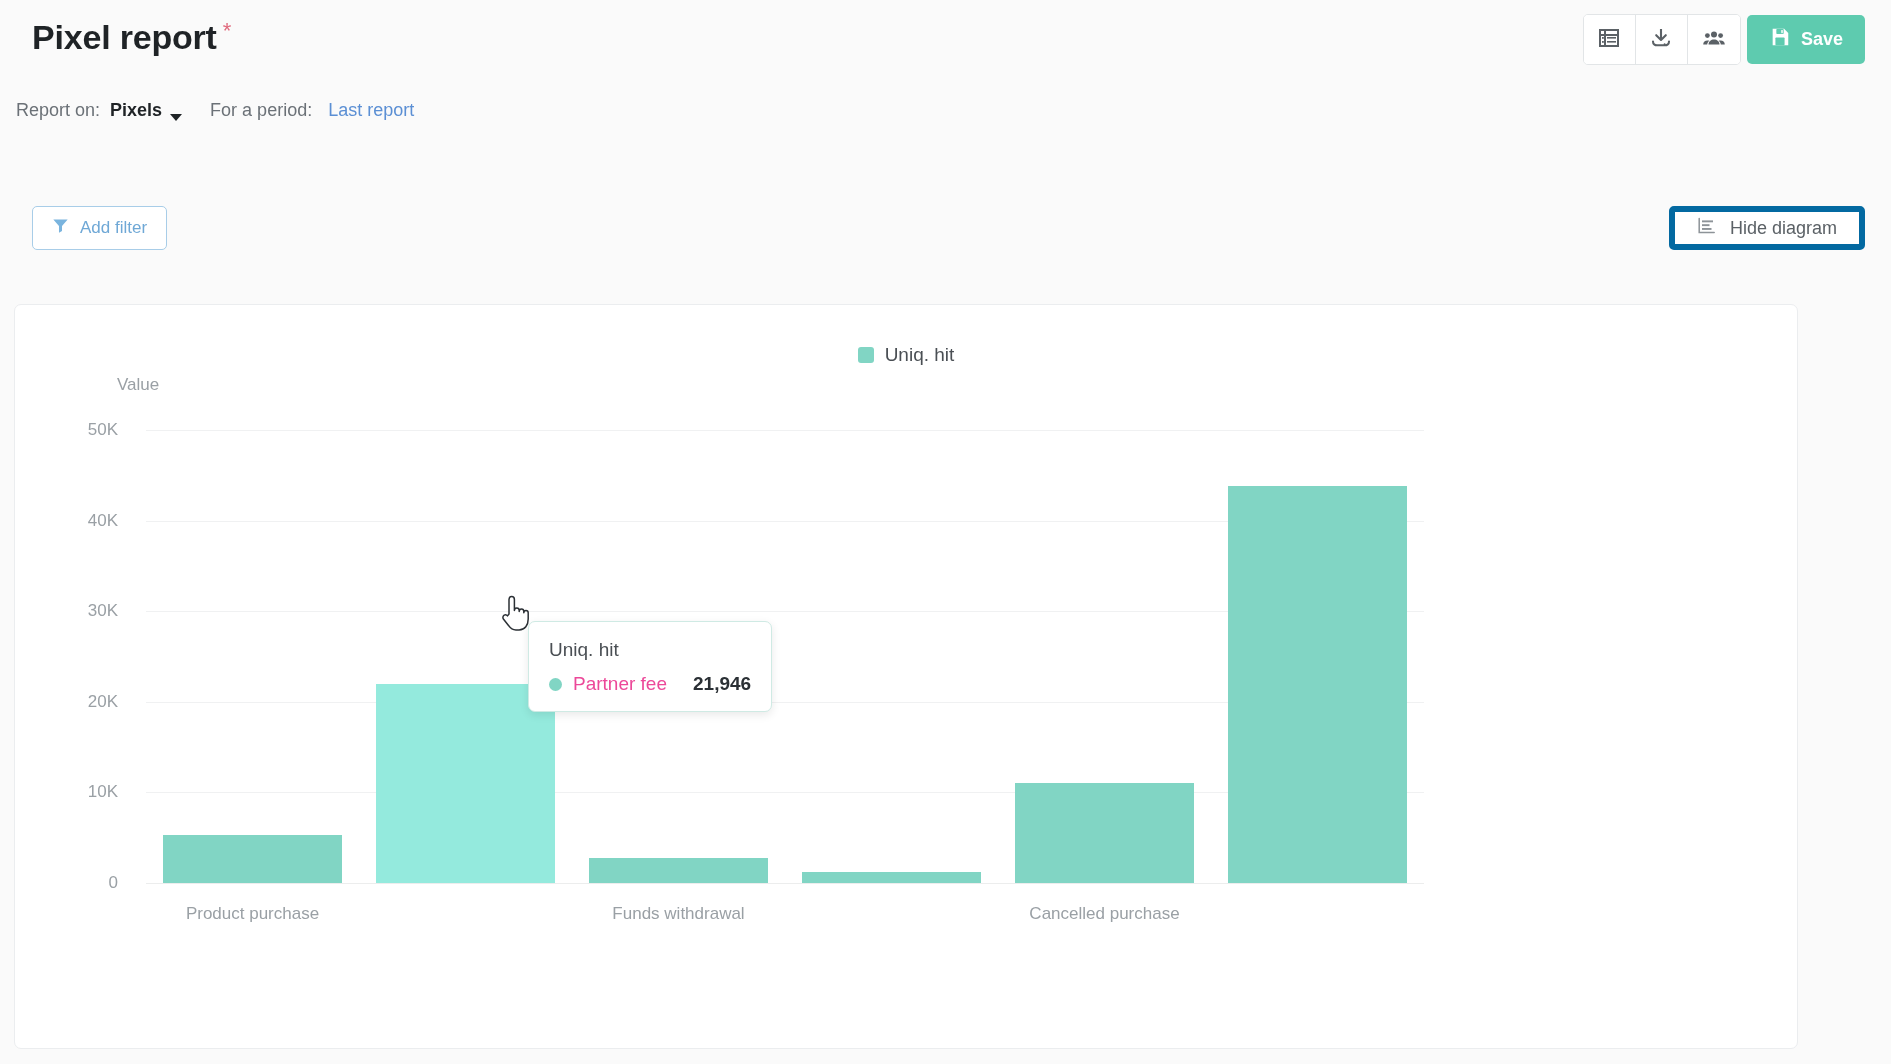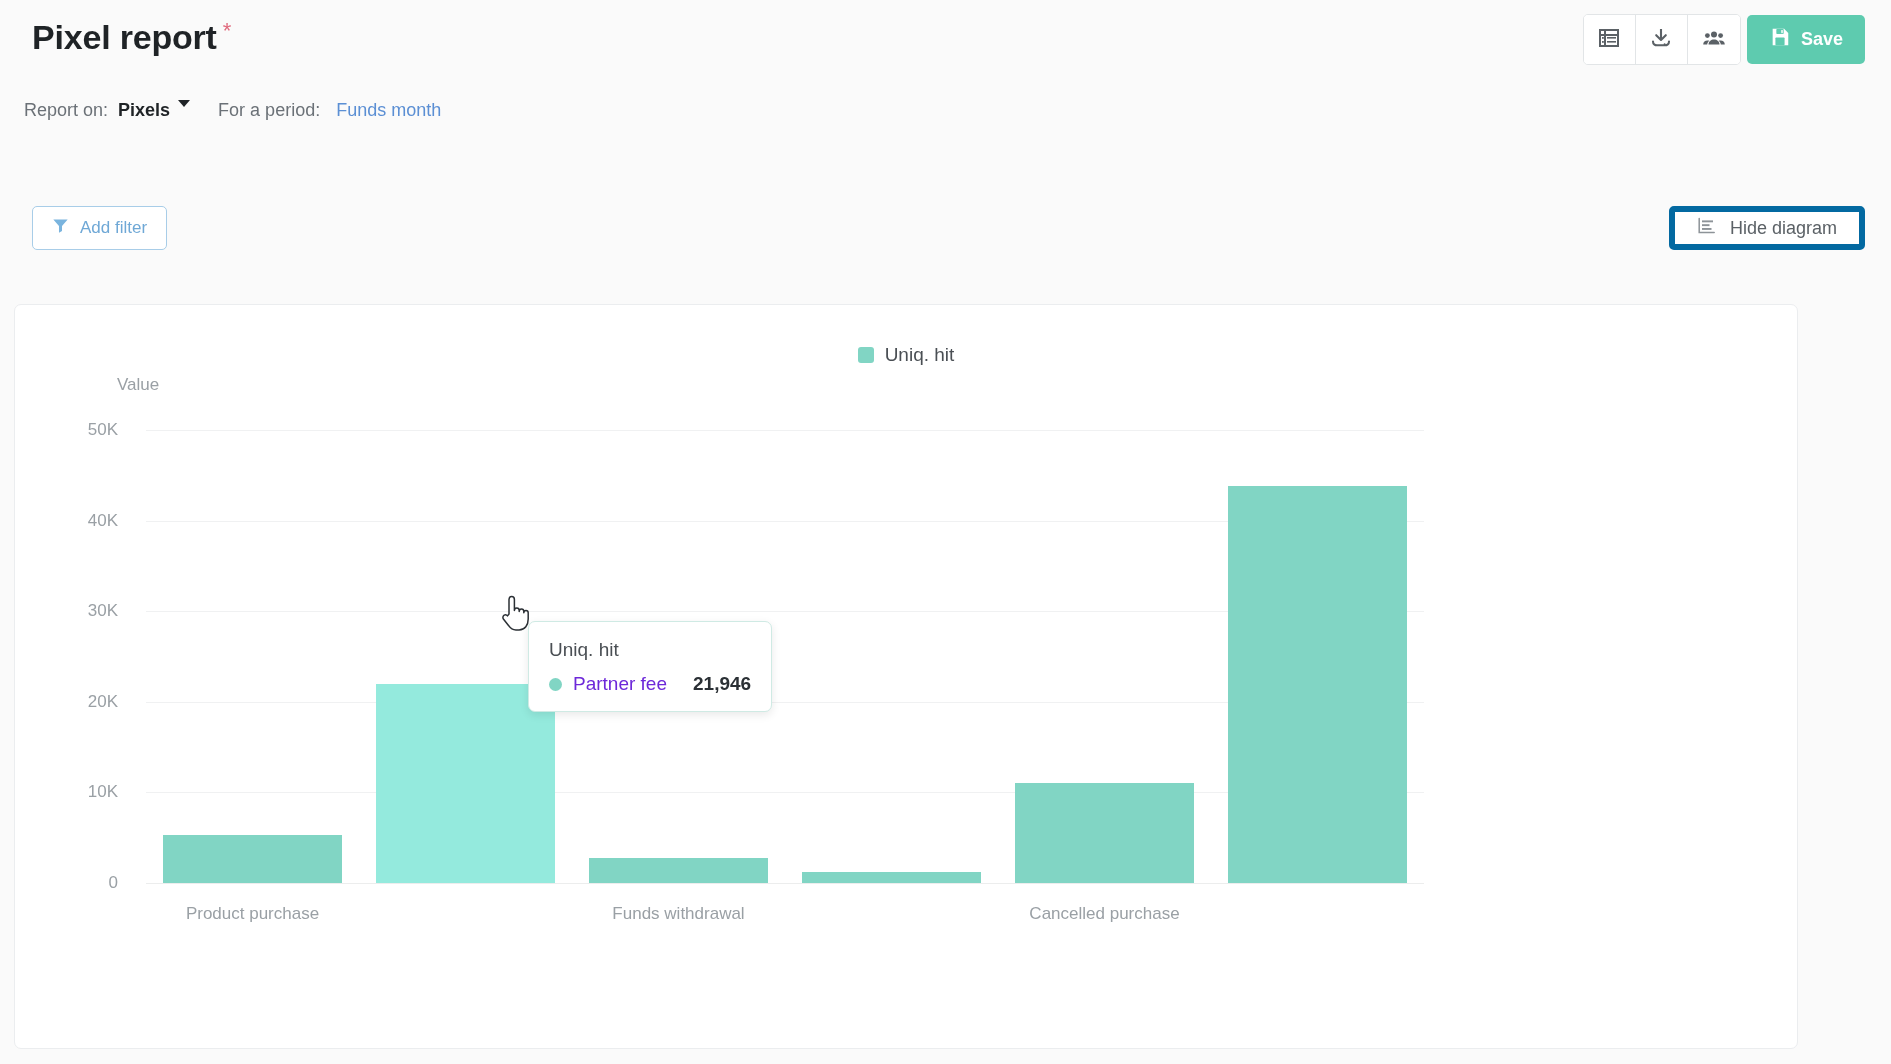--- a/index.html
+++ b/index.html
@@ -47,22 +47,22 @@
     display: flex; align-items: center; gap: 10px;
     height: 49px; padding: 0 22px;
     background: #5ecbaf; border: none; border-radius: 5px;
     color: #fff; font-size: 18px; font-weight: 700; cursor: pointer;
     font-family: "Liberation Sans", sans-serif;
   }
   .save-btn svg { fill: #fff; }
 
   
   .meta-line {
-    position: absolute; left: 24px;
-    display: flex; align-items: flex-start;
+    position: absolute; left: 16px;
+    display: flex; align-items: flex-end;
     font-size: 18px; color: #6b7177;
   }
   .meta-line.l1 { top: 100px; }
   .meta-line.l2 { top: 139px; }
   .meta-label { color: #6b7177; }
   .meta-strong { color: #1f2326; font-weight: 700; margin-left: 10px; }
   .caret {
     display: inline-block; margin-left: 8px;
     width: 0; height: 0;
     border-left: 6px solid transparent; border-right: 6px solid transparent;
@@ -151,21 +151,21 @@
   .tooltip {
     position: absolute;
     background: #fff; border: 1px solid #cfeae4; border-radius: 7px;
     box-shadow: 0 3px 10px rgba(0,0,0,0.09);
     padding: 17px 20px 16px 20px;
     min-width: 232px;
   }
   .tt-title { font-size: 19px; color: #4a4f54; margin-bottom: 12px; }
   .tt-row { display: flex; align-items: center; }
   .tt-dot { width: 13px; height: 13px; border-radius: 50%; margin-right: 11px; }
-  .tt-name { font-size: 19px; color: #6d28d9; }
+  .tt-name { font-size: 19px; color: #ec4899; }
   .tt-val { font-size: 19px; font-weight: 700; color: #2b3035; margin-left: auto; padding-left: 26px; }
 
   
   .cursor { position: absolute; pointer-events: none; }
 </style>
 </head>
 <body>
 
 <div class="header">
 
@@ -222,21 +222,21 @@
       </span>
       <span>Save</span>
     </button>
   </div>
 
   <div class="meta-line l1">
     <span class="meta-label">Report on:</span>
     <span class="meta-strong">Pixels</span>
     <span class="caret"></span>
     <span class="meta-label meta-sep">For a period:</span>
-    <span class="meta-link">Funds month</span>
+    <span class="meta-link">Last report</span>
   </div>
 
 
   <button class="add-filter">
     <span>
       <svg width="17" height="17" viewBox="0 0 18 18">
         <path d="M1.4 2.6h15.2L10.6 9.6v5.2l-3.2 1.8V9.6z" fill="#7ab4de"></path>
       </svg>
     </span>
     <span>Add filter</span>

